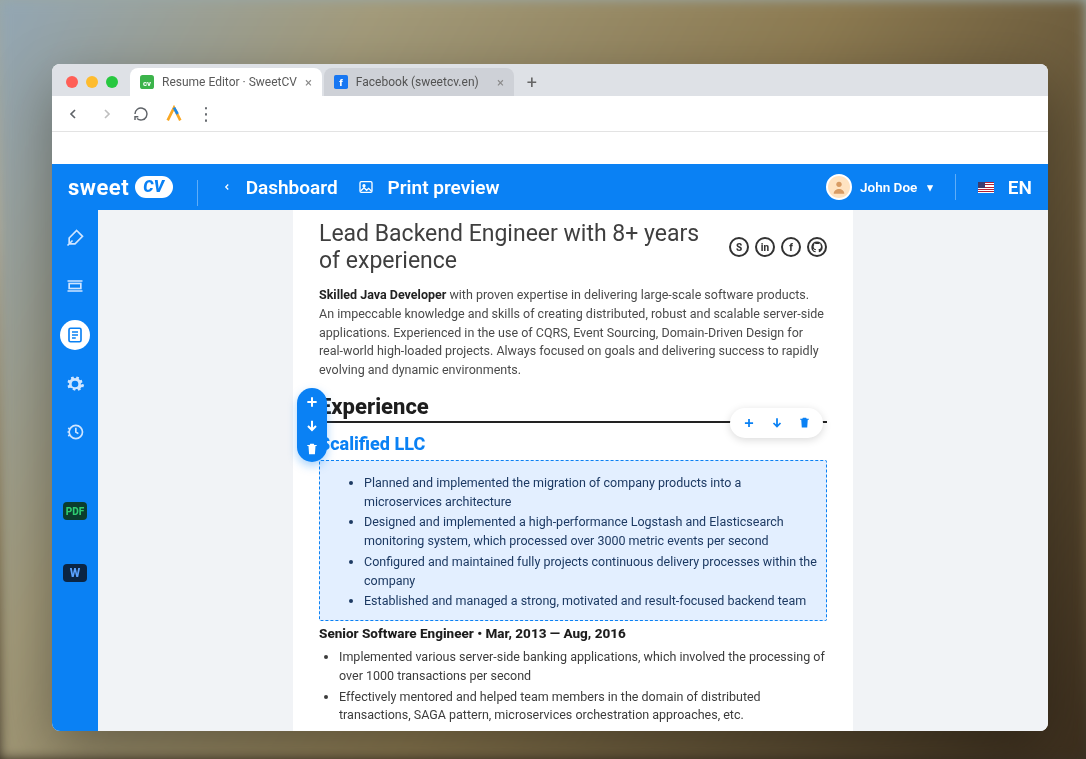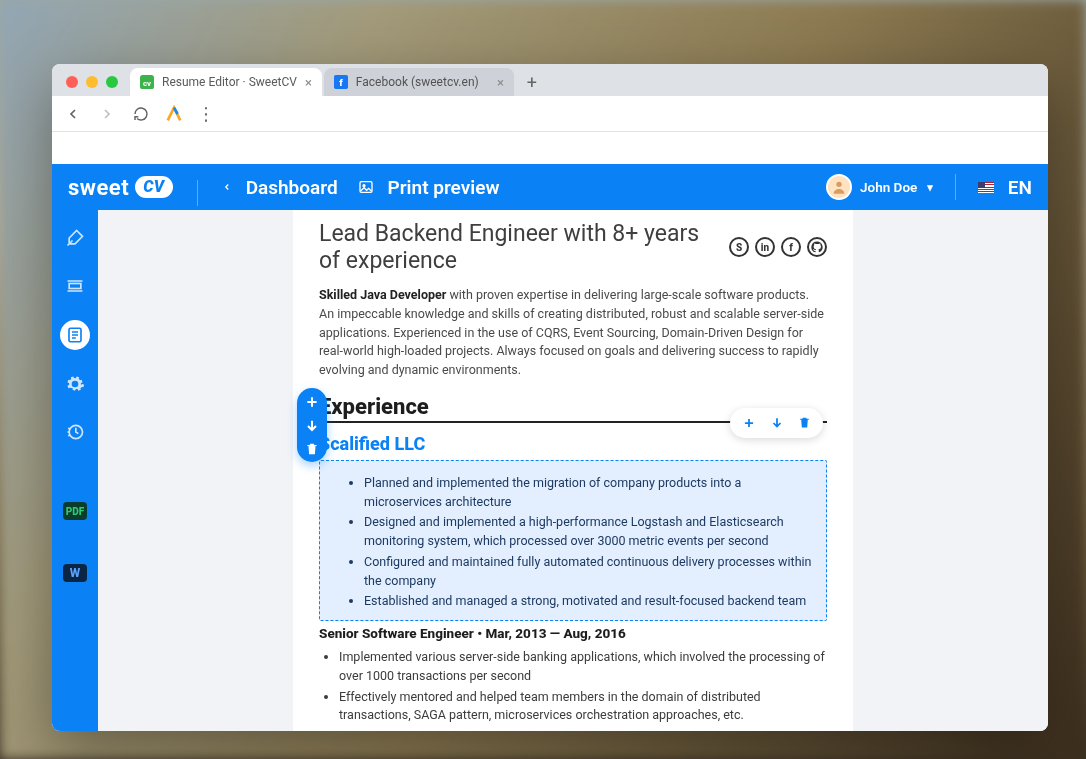--- a/index.html
+++ b/index.html
@@ -293,21 +293,21 @@
               </span>
           </div>
 
           <div class="sect-title">Experience</div>
 
           <div class="company" style="color:#0a81f4">Scalified LLC</div>
           <div class="sel-box">
             <ul class="items">
               <li>Planned and implemented the migration of company products into a microservices architecture</li>
               <li>Designed and implemented a high-performance Logstash and Elasticsearch monitoring system, which processed over 3000 metric events per second</li>
-              <li>Configured and maintained fully automated continuous delivery processes within the company</li>
+              <li>Configured and maintained fully projects continuous delivery processes within the company</li>
               <li>Established and managed a strong, motivated and result-focused backend team</li>
             </ul>
           </div>
         </div>
 
         <div class="role">
           <span>Senior Software Engineer</span> • <span>Mar, 2013 — Aug, 2016</span>
         </div>
         <ul class="items">
           <li>Implemented various server-side banking applications, which involved the processing of over 1000 transactions per second</li>

